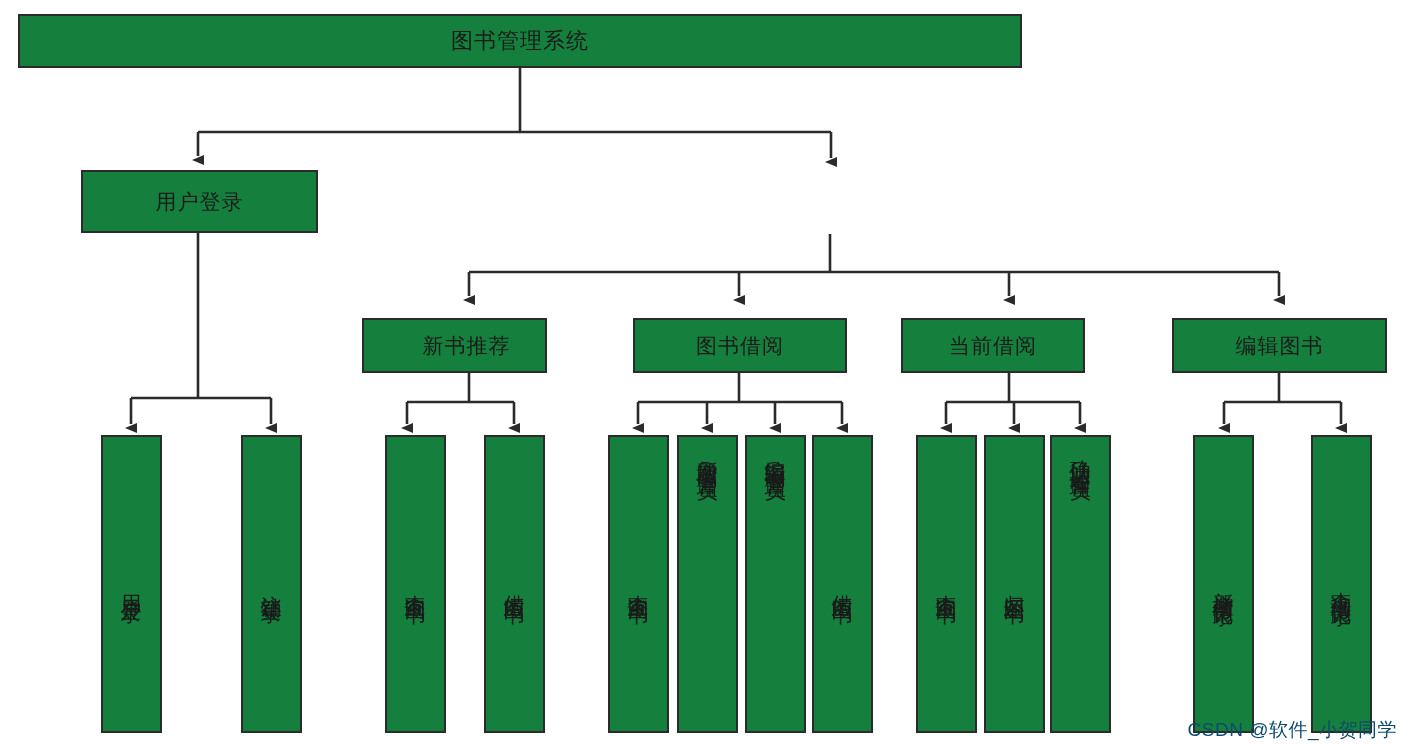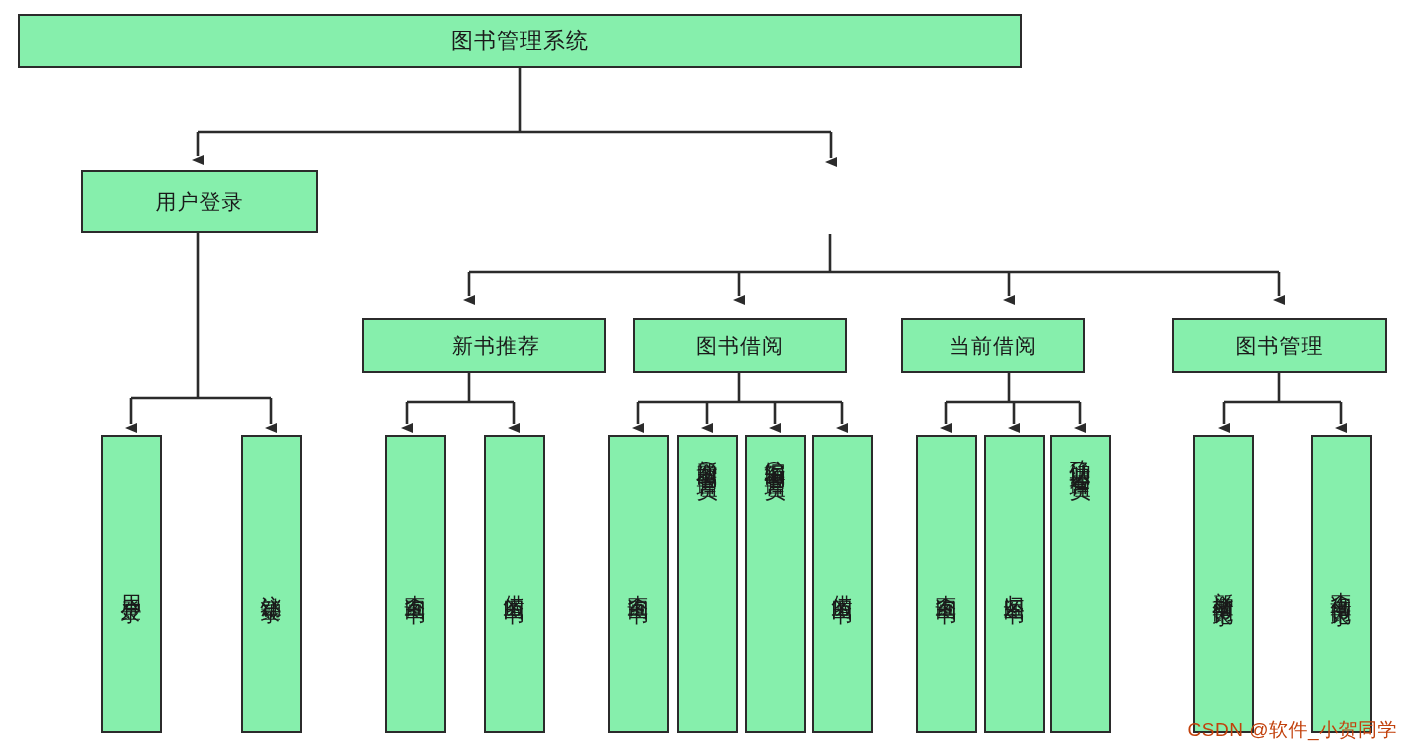--- a/index.html
+++ b/index.html
@@ -22,21 +22,21 @@
     left: 0;
     top: 0;
     width: 1405px;
     height: 747px;
     pointer-events: none;
   }
   .node {
     position: absolute;
     box-sizing: border-box;
     border: 2px solid #2b2b2b;
-    background: #86efac;
+    background: #15803d;
     display: flex;
     align-items: center;
     justify-content: center;
     color: #1a1a1a;
   }
   .node.horiz {
     font-size: 21px;
     letter-spacing: 1px;
   }
   .node.vert {
@@ -60,21 +60,21 @@
     align-items: flex-start;
   }
   #root-node {
     font-size: 22px;
   }
   #watermark {
     position: absolute;
     right: 8px;
     bottom: 4px;
     font-size: 19px;
-    color: #c2410c;
+    color: #0c4a6e;
     white-space: nowrap;
     letter-spacing: 0.5px;
   }
 </style>
 </head>
 <body>
 
 <div id="canvas">
 
   <svg id="wires" viewBox="0 0 1405 747">
@@ -129,34 +129,34 @@
 
   <div class="node horiz" id="root-node" style="left:18px; top:14px; width:1004px; height:54px;">
     <span>图书管理系统</span>
   </div>
 
   <div class="node horiz" style="left:81px; top:170px; width:237px; height:63px;">
     <span>用户登录</span>
   </div>
 
 
-  <div class="node horiz" style="left:362px; top:318px; width:244px; height:55px;padding-left:24px;">
+  <div class="node horiz" style="left:362px; top:318px; width:185px; height:55px;padding-left:24px;">
     <span>新书推荐</span>
   </div>
 
   <div class="node horiz" style="left:633px; top:318px; width:214px; height:55px;">
     <span>图书借阅</span>
   </div>
 
   <div class="node horiz" style="left:901px; top:318px; width:184px; height:55px;">
     <span>当前借阅</span>
   </div>
 
   <div class="node horiz" style="left:1172px; top:318px; width:215px; height:55px;">
-    <span>图书管理</span>
+    <span>编辑图书</span>
   </div>
 
   <div class="node vert center" style="left:101px; top:435px; width:61px; height:298px;">
     <span class="vtext">用户登录</span>
   </div>
 
   <div class="node vert center" style="left:241px; top:435px; width:61px; height:298px;">
     <span class="vtext">注销登录</span>
   </div>
 

